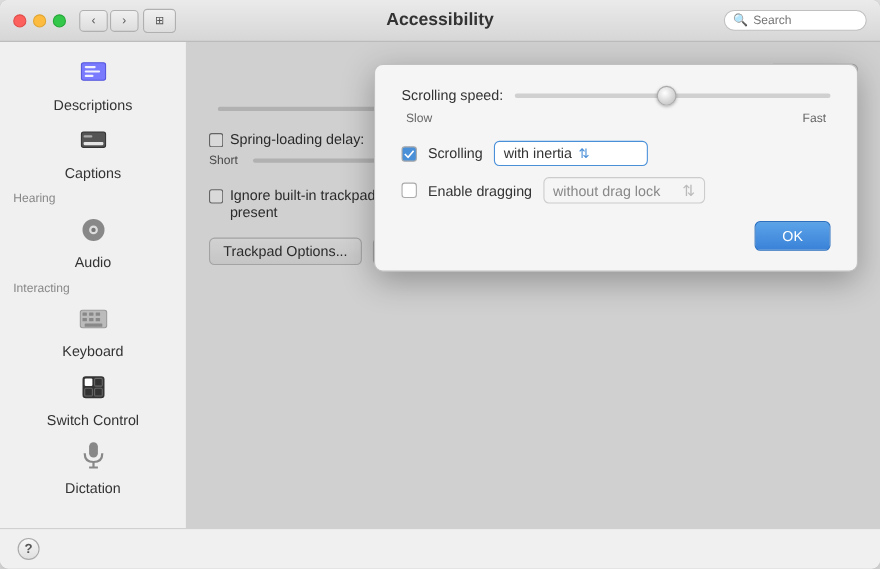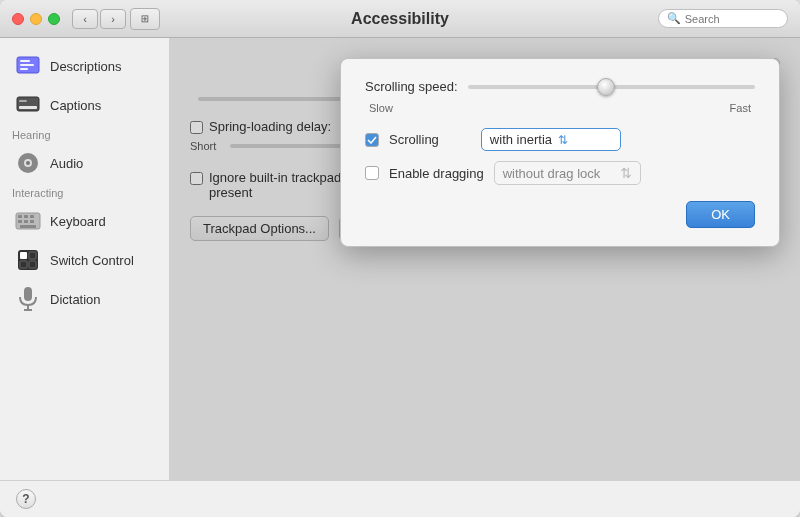--- a/index.html
+++ b/index.html
@@ -140,20 +140,21 @@
     }
 
     .sidebar-item {
       display: flex;
       align-items: center;
       padding: 5px 10px;
       cursor: pointer;
       gap: 8px;
       border-radius: 6px;
       margin: 1px 4px;
+      flex-direction: column;
     }
     .sidebar-item.active {
       background: #4a90d9;
     }
     .sidebar-item.active .sidebar-item-label { color: white; }
 
     .sidebar-item-icon {
       width: 28px;
       height: 28px;
       display: flex;
@@ -359,21 +360,20 @@
       display: flex;
       align-items: flex-end;
       border: 1px solid #4a90d9;
       border-radius: 5px;
       padding: 3px 8px;
       background: white;
       font-size: 13px;
       color: #333;
       gap: 6px;
       min-width: 140px;
-      margin-left: 32px;
     }
 
     .modal-select-arrow {
       color: #4a90d9;
       font-size: 14px;
     }
 
     .modal-select-disabled {
       display: flex;
       align-items: center;

